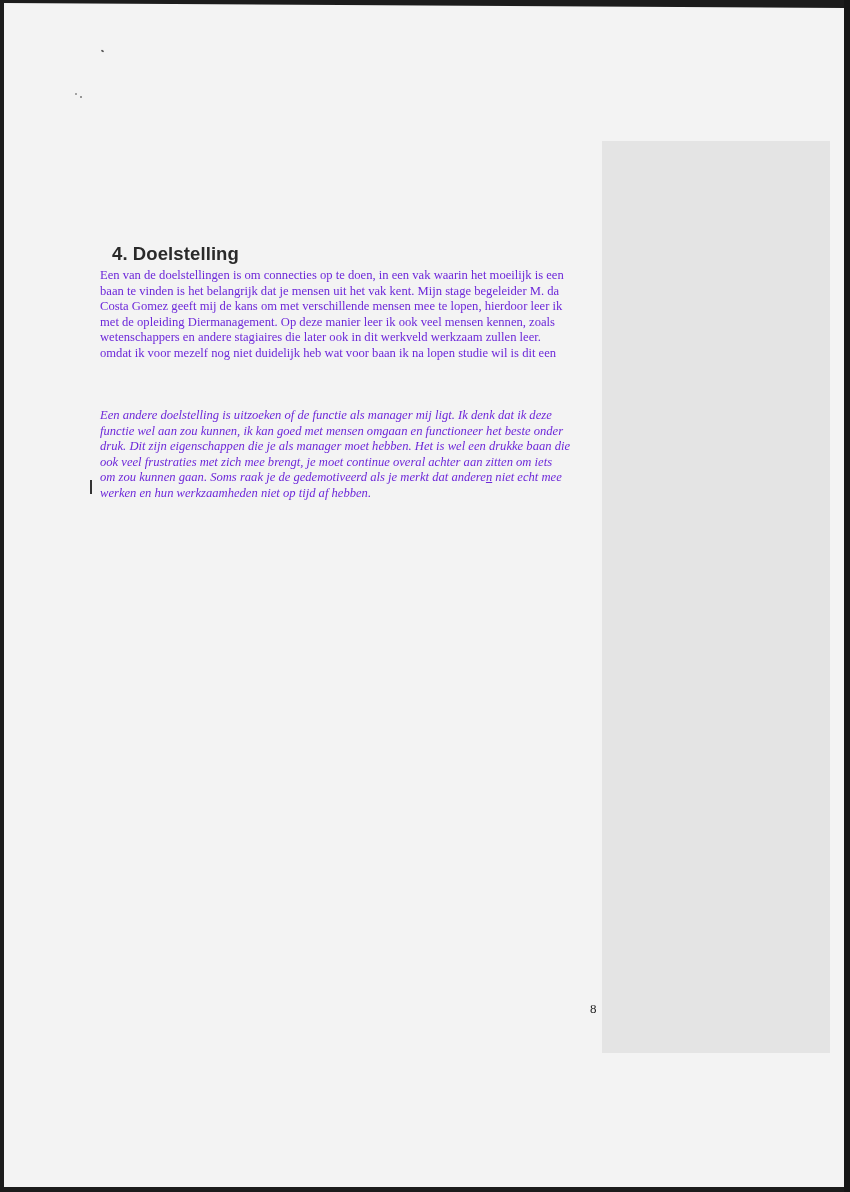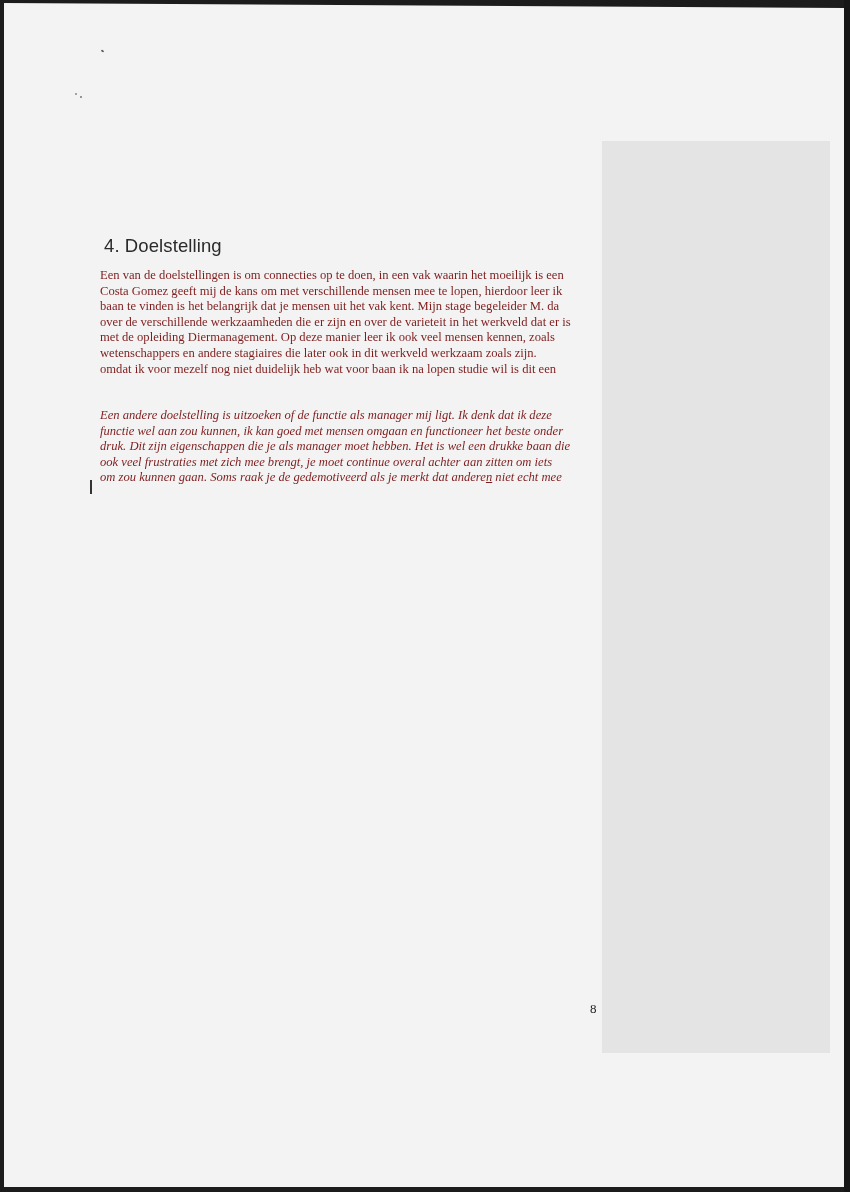--- a/index.html
+++ b/index.html
@@ -40,35 +40,35 @@
       left: 598px;
       top: 138px;
       width: 228px;
       height: 912px;
       background: #e4e4e4;
     }
     .heading {
       position: absolute;
       left: 96px;
       top: 228px;
-      margin: 4px;
+      margin: 12px;
       font-family: "Liberation Sans", sans-serif;
-      font-weight: normal;
+      font-weight: bold;
       font-size: 18.5px;
       color: #2a2a2a;
       letter-spacing: 0.1px;
     }
     .body-text {
       position: absolute;
       left: 96px;
       width: 496px;
       font-family: "Liberation Serif", serif;
       font-size: 12.6px;
       line-height: 15.6px;
-      color: #7f1d1d;
+      color: #6d28d9;
       margin: 0;
     }
     .p1 { top: 265px; }
     .p2 { top: 405px; font-style: italic; }
     .line { display: block; white-space: nowrap; }
     .u { text-decoration: underline; }
     .change-bar {
       position: absolute;
       left: 86px;
       top: 477px;
@@ -92,34 +92,34 @@
   <span class="speck s1"></span>
   <span class="speck s2"></span>
   <span class="speck s3"></span>
 
   <div class="side-panel"></div>
 
   <h1 class="heading">4. Doelstelling</h1>
 
   <p class="body-text p1">
     <span class="line">Een van de doelstellingen is om connecties op te doen, in een vak waarin het moeilijk is een</span>
+    <span class="line">baan te vinden is het belangrijk dat je mensen uit het vak kent. Mijn stage begeleider M. da</span>
     <span class="line">Costa Gomez geeft mij de kans om met verschillende mensen mee te lopen, hierdoor leer ik</span>
-    <span class="line">baan te vinden is het belangrijk dat je mensen uit het vak kent. Mijn stage begeleider M. da</span>
-    <span class="line">over de verschillende werkzaamheden die er zijn en over de varieteit in het werkveld dat er is</span>
     <span class="line">met de opleiding Diermanagement. Op deze manier leer ik ook veel mensen kennen, zoals</span>
-    <span class="line">wetenschappers en andere stagiaires die later ook in dit werkveld werkzaam zoals zijn.</span>
+    <span class="line">wetenschappers en andere stagiaires die later ook in dit werkveld werkzaam zullen leer.</span>
     <span class="line">omdat ik voor mezelf nog niet duidelijk heb wat voor baan ik na lopen studie wil is dit een</span>
   </p>
 
   <div class="change-bar"></div>
 
   <p class="body-text p2">
     <span class="line">Een andere doelstelling is uitzoeken of de functie als manager mij ligt. Ik denk dat ik deze</span>
     <span class="line">functie wel aan zou kunnen, ik kan goed met mensen omgaan en functioneer het beste onder</span>
     <span class="line">druk. Dit zijn eigenschappen die je als manager moet hebben. Het is wel een drukke baan die</span>
     <span class="line">ook veel frustraties met zich mee brengt, je moet continue overal achter aan zitten om iets</span>
     <span class="line"><span>om zou kunnen gaan. Soms raak je de gedemotiveerd als je merkt dat andere</span><span class="u">n</span><span> niet echt mee</span></span>
+    <span class="line">werken en hun werkzaamheden niet op tijd af hebben.</span>
   </p>
 
   <div class="page-number">8</div>
 </div>
 
 <div class="right-edge"></div>
 
 </body></html>

